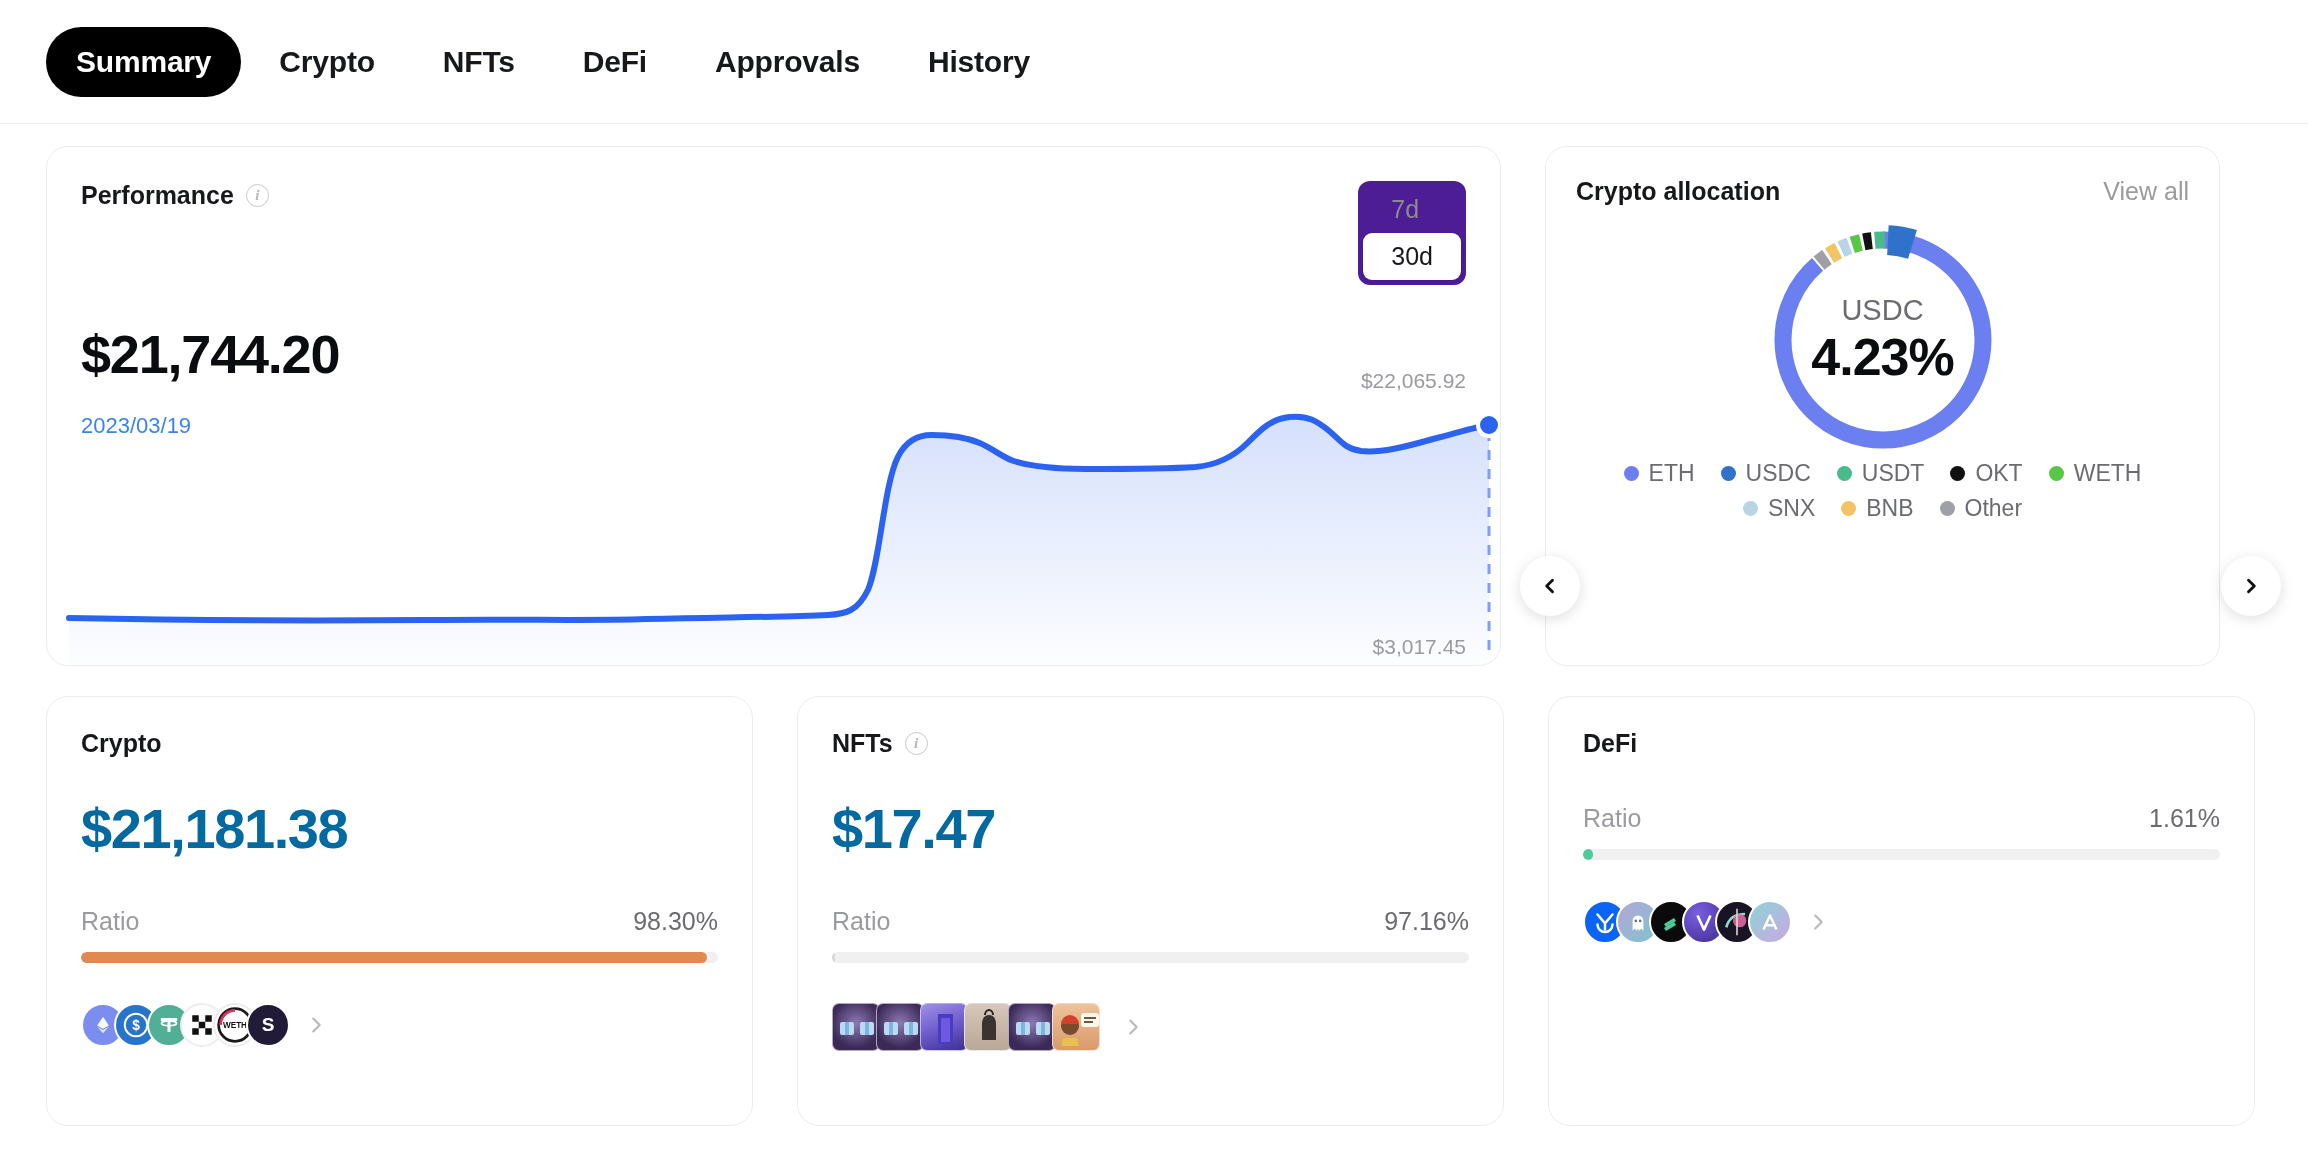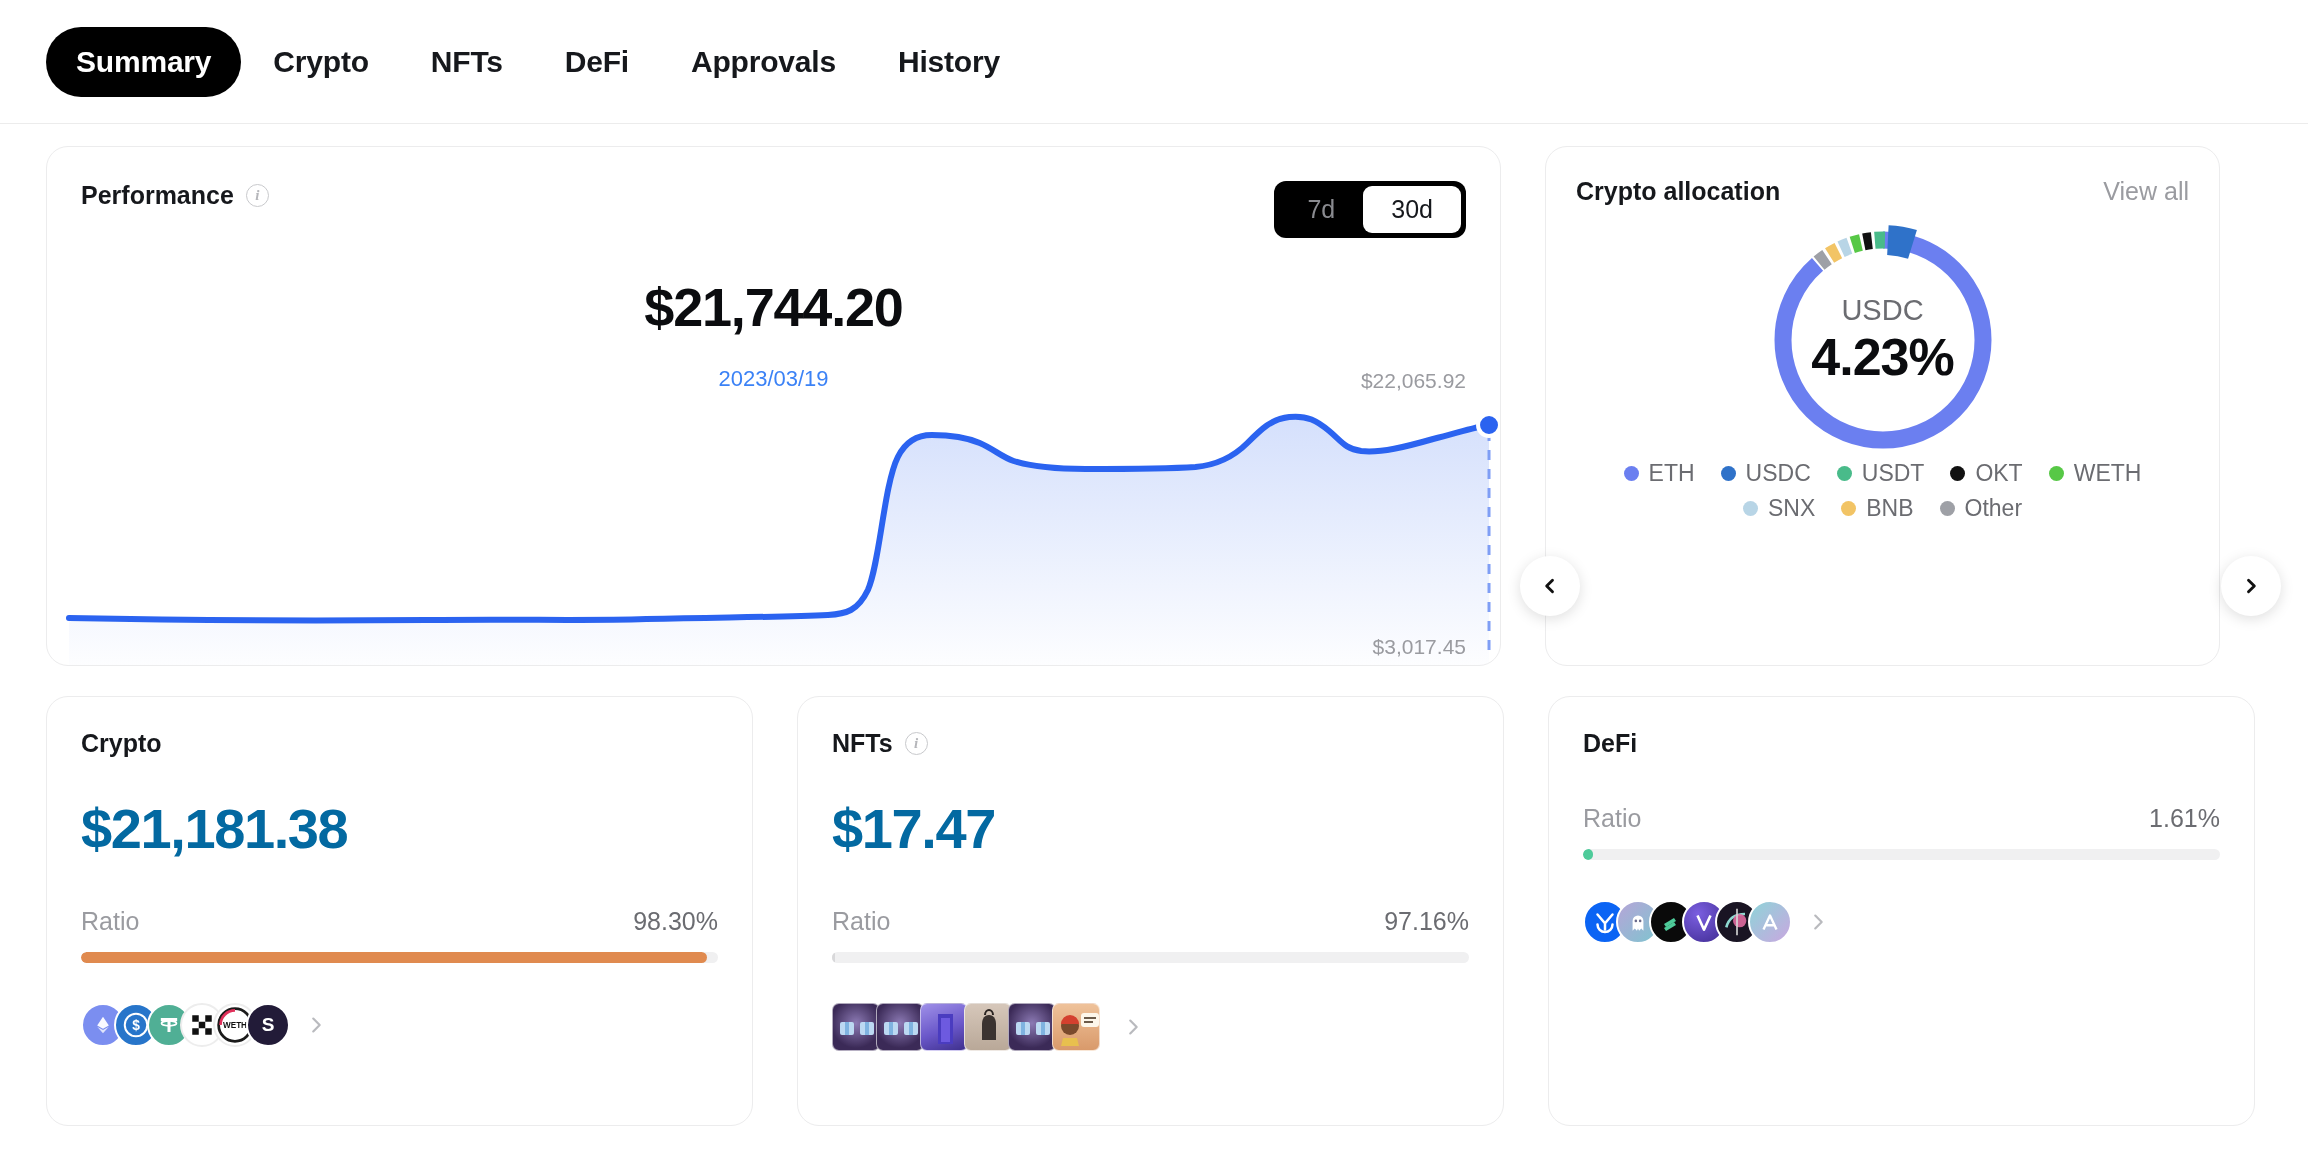--- a/index.html
+++ b/index.html
@@ -10,38 +10,38 @@
     overflow: hidden;
   }
 
   
   .tabbar {
     position: relative;
     height: 124px;
     display: flex;
     align-items: center;
     padding-left: 46px;
-    gap: 2px;
+    gap: 8px;
     border-bottom: 1px solid #ececec;
   }
   .tab {
     font-size: 30px;
     font-weight: 700;
     color: #16181c;
     padding: 18px 30px;
     border-radius: 999px;
     letter-spacing: -0.2px;
     white-space: nowrap;
     cursor: pointer;
   }
   .tab.active { background: #000000; color: #ffffff; }
 
   
   .content { position: relative; padding: 22px 46px 0 46px; }
-  .row-top { display: flex; gap: 44px; align-items: stretch; text-align: center; }
+  .row-top { display: flex; gap: 44px; align-items: stretch; }
   .row-bottom { display: flex; gap: 44px; margin-top: 30px; }
 
   .card {
     background: #ffffff;
     border: 1px solid #ececed;
     border-radius: 22px;
     position: relative;
   }
 
   
@@ -52,21 +52,21 @@
     display: flex; align-items: center; gap: 12px;
   }
   .info-icon {
     width: 23px; height: 23px; border-radius: 50%;
     border: 1.6px solid #c8c9cc; color: #b5b6ba;
     font-size: 15px; font-style: italic; font-family: "Liberation Serif", serif;
     display: inline-flex; align-items: center; justify-content: center;
     line-height: 1; cursor: pointer;
   }
   .seg {
-    display: flex; background: #000000; border-radius: 12px; padding: 5px;
+    display: flex; background: #4c1d95; border-radius: 12px; padding: 5px; flex-direction: column;
   }
   .seg-btn {
     font-size: 25px; color: #8a8b90; padding: 9px 28px;
     border-radius: 9px; cursor: pointer; font-weight: 400;
   }
   .seg-btn.active {
     background: #ffffff; color: #16181c;
     box-shadow: 0 1px 3px rgba(0,0,0,.10);
   }
   .perf-value {

